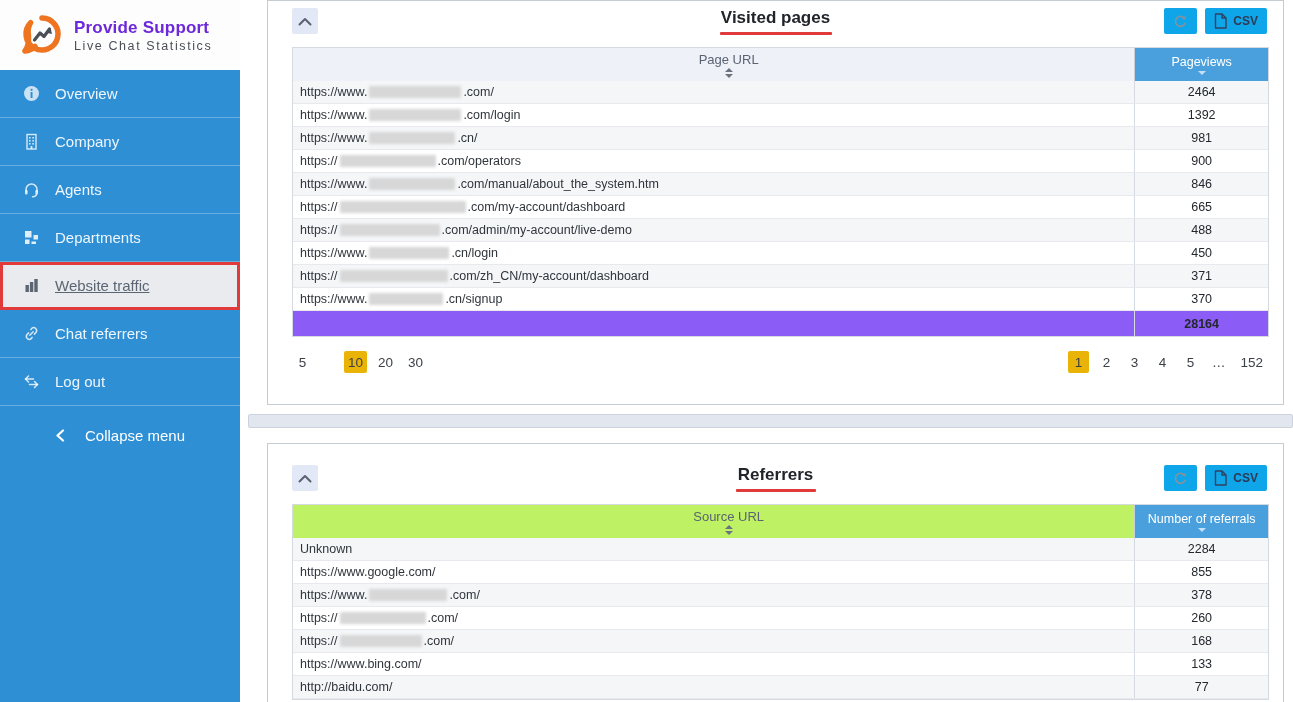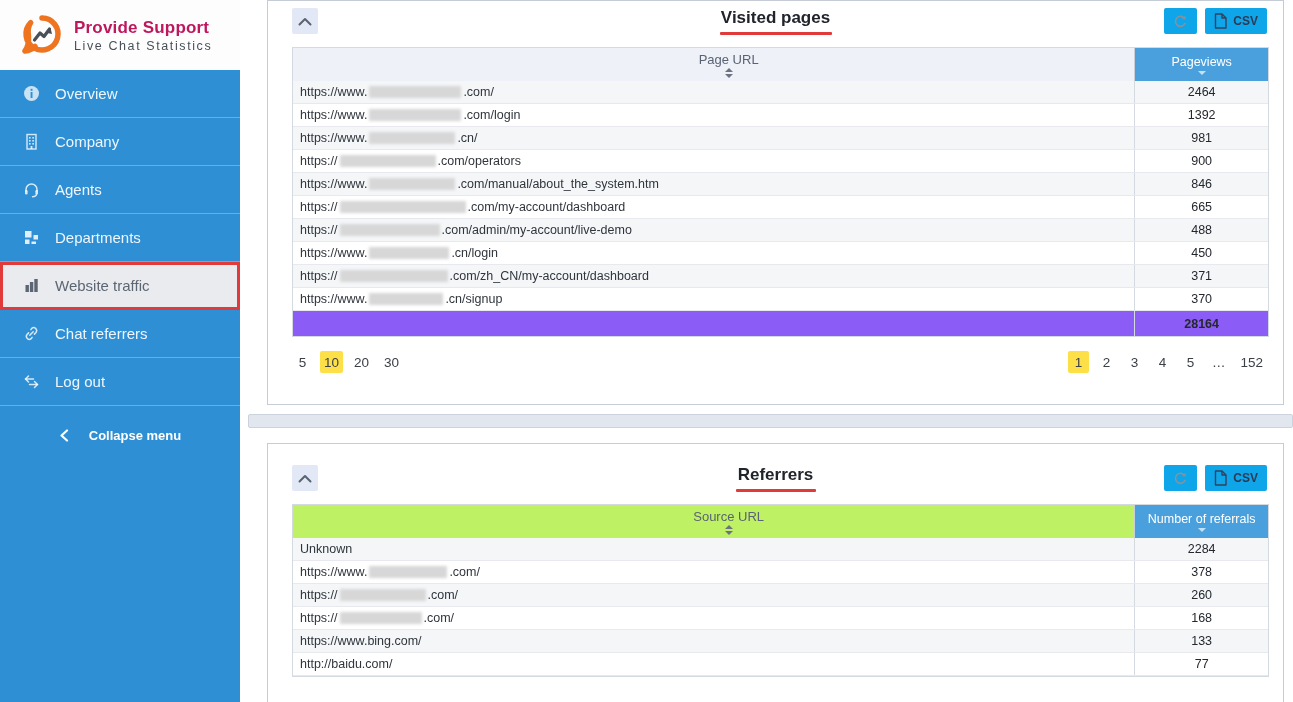--- a/index.html
+++ b/index.html
@@ -2,29 +2,29 @@
 <html><head>
 <meta charset="utf-8">
 <style>
   * { margin:0; padding:0; box-sizing:border-box; }
   html,body { width:1293px; height:702px; overflow:hidden; background:#fff;
     font-family:"Liberation Sans", sans-serif; }
 
   
   .sidebar { position:absolute; left:0; top:0; width:240px; height:702px; background:#2e8fd4; }
   .logo-block { height:70px; background:#fdfdfe; display:flex; align-items:center; padding-left:20px; gap:10px; }
-  .logo-text .t1 { font-size:17px; font-weight:bold; color:#be185d; letter-spacing:.2px; }
+  .logo-text .t1 { font-size:17px; font-weight:bold; color:#6d28d9; letter-spacing:.2px; }
   .logo-text .t2 { font-size:12.5px; color:#4a4f57; letter-spacing:1.6px; margin-top:1px; }
   .nav-item { height:48px; display:flex; align-items:center; padding-left:23px; gap:15px;
     color:#eef6fd; font-size:15px; border-bottom:1px solid rgba(255,255,255,.28); cursor:pointer; }
   .nav-item .ico { width:17px; height:17px; display:flex; align-items:center; justify-content:center; flex:0 0 17px; }
   .nav-item.active { background:#e9ebef; color:#5c6673; position:relative; z-index:2;
-    outline:3px solid #e03a3a; outline-offset:-3px; }
+    outline:3px solid #e03a3a; outline-offset:-3px;text-decoration:underline; }
   .collapse-row { margin-top:14px; display:flex; align-items:center; justify-content:center; gap:20px;
-    color:#fff; font-size:13px; font-weight:bold; height:30px; cursor:pointer; }
+    color:#fff; font-size:15px; font-weight:normal; height:30px; cursor:pointer; }
 
   
   .panel { position:absolute; left:267px; width:1017px; background:#fff; border:1px solid #c6ccd6; }
   .panel-1 { top:0; height:405px; }
   .panel-2 { top:443px; height:260px; border-bottom:none; }
   .panel-head { position:relative; height:46px; padding-top:7px; }
   .panel-2 .panel-head { height:60px; padding-top:21px; }
   .sq-btn { position:absolute; left:24px; width:26px; height:26px; background:#e2e8f6; border:none;
     border-radius:2px; display:flex; align-items:center; justify-content:center; cursor:pointer; }
   .head-actions { position:absolute; right:16px; display:flex; gap:8px; }
@@ -61,21 +61,21 @@
   .mask { display:inline-block; height:12px; background:#d7d7d7; filter:blur(1.5px);
     border-radius:1px; margin:0 2px; }
   .total-row { display:flex; height:25px; align-items:center; background:#8b5cf6; }
   .total-row .cell-val { font-weight:bold; }
 
   
   .pager { display:flex; justify-content:space-between; margin:14px 16px 0 24px; }
   .pager-group { display:flex; gap:7px; }
   .page-btn { min-width:21px; height:22px; padding:0 4px; display:flex; align-items:center; justify-content:center;
     font-size:13.5px; color:#3b3f46; border-radius:2px; cursor:pointer; }
-  .page-btn.active { background:#fde047; }
+  .page-btn.active { background:#eab308;margin-left:24px; }
 
   
   .strip { position:absolute; left:248px; right:0; top:414px; height:14px; background:#e2e6ef;
     border:1px solid #ccd3de; border-radius:2px; }
 
   svg { display:block; }
 </style>
 </head>
 <body>
 
@@ -428,20 +428,27 @@
     <div class="tbl-body">
 
         <div class="tbl-row">
           <div class="cell-url">
             <span>Unknown</span>
             <span></span>
           </div>
           <div class="cell-val">2284</div>
         </div>
 
+        <div class="tbl-row">
+          <div class="cell-url">
+            <span>https://www.google.com/</span>
+            <span></span>
+          </div>
+          <div class="cell-val">855</div>
+        </div>
 
         <div class="tbl-row">
           <div class="cell-url">
             <span>https://www.</span>
             <span class="mask" style="width: 78px;"></span>
             <span>.com/</span>
           </div>
           <div class="cell-val">378</div>
         </div>
 

